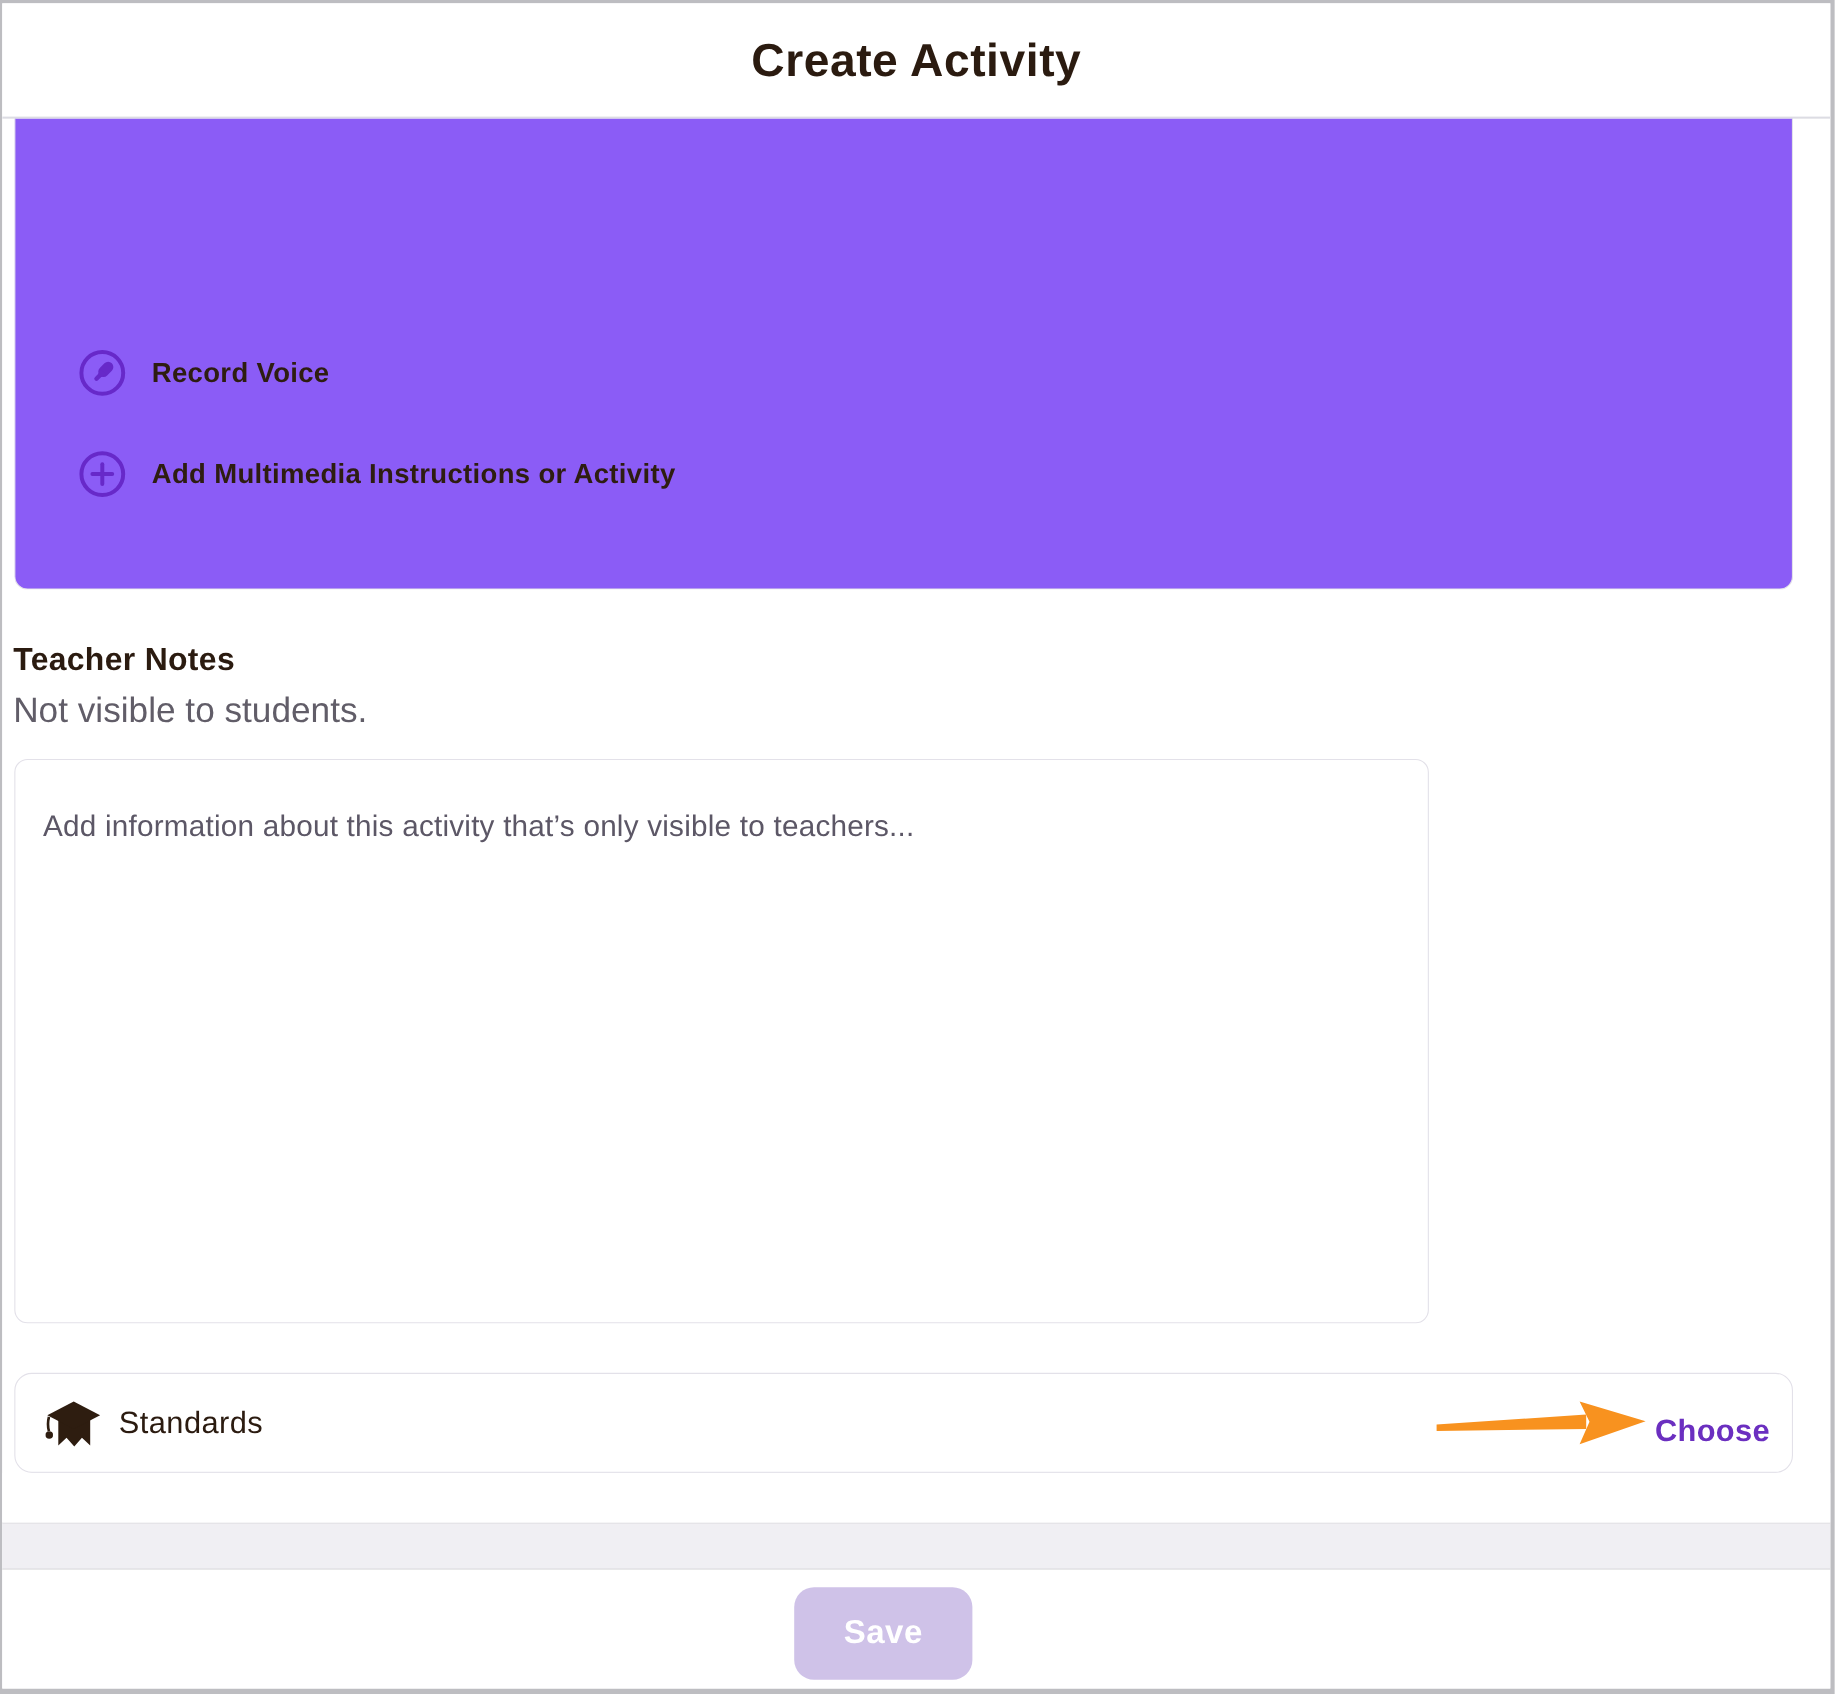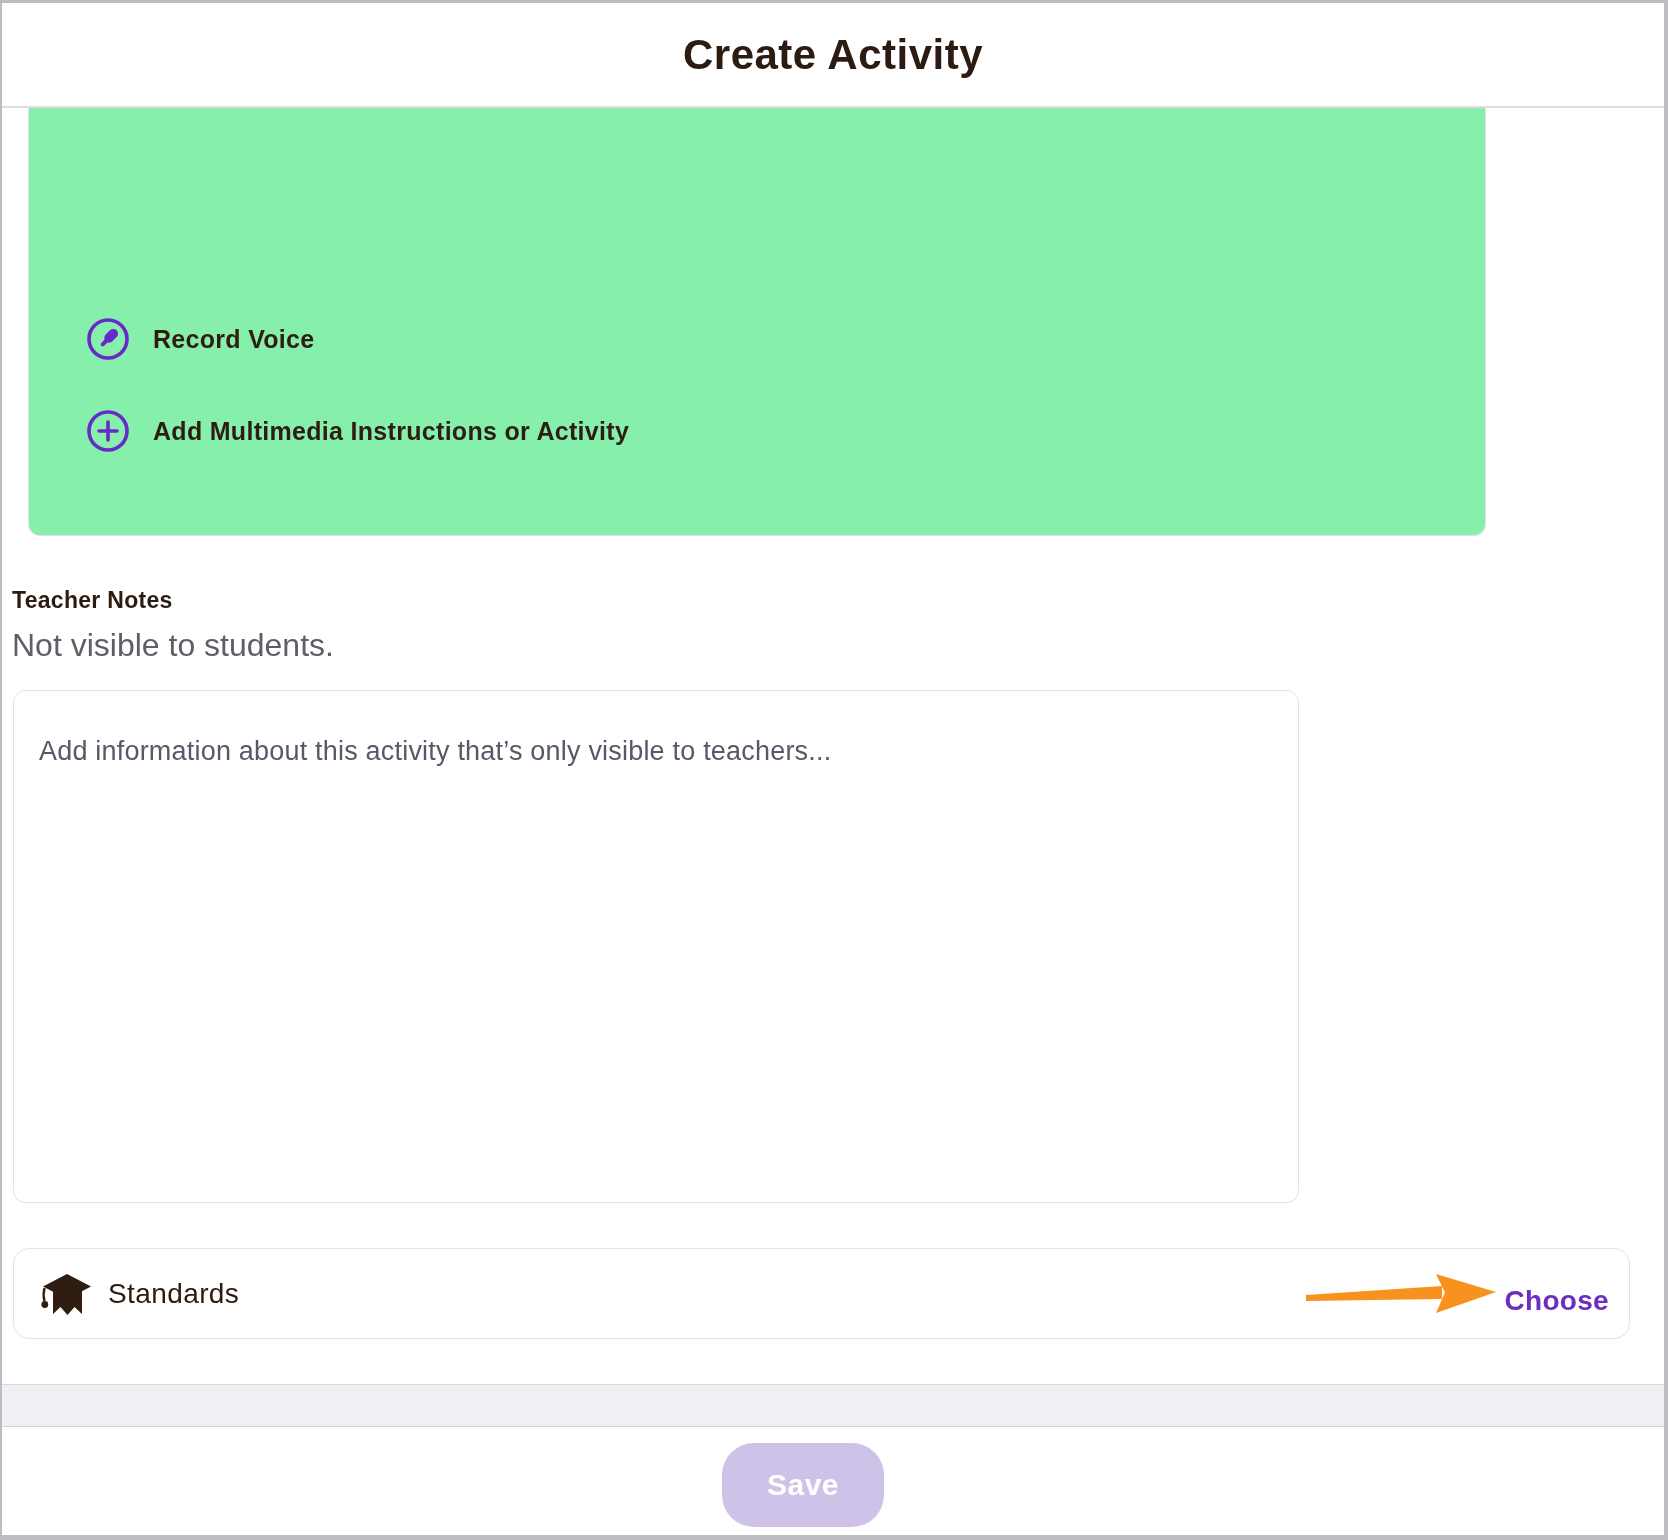--- a/index.html
+++ b/index.html
@@ -32,27 +32,27 @@
     font-size: 42px;
     font-weight: 700;
     letter-spacing: 0.5px;
     color: #2b1b10;
   }
   
   .content { position: relative; background: #ffffff; }
 
   .media-box {
     position: relative;
-    margin-left: 26px;
-    width: 1458px;
+    margin-left: 11px;
+    width: 1617px;
     height: 428px;
     border: 1px solid #e3e1e9;
     border-top: none;
     border-radius: 0 0 12px 12px;
-    background: #86efac;
+    background: #8b5cf6;
   }
   .media-row {
     position: absolute;
     left: 57px;
     display: flex;
     align-items: center;
     cursor: pointer;
   }
   .media-row.row-voice { top: 209px; }
   .media-row.row-multimedia { top: 301px; }
@@ -63,21 +63,21 @@
   .media-row .media-label {
     margin-left: 23px;
     font-size: 25px;
     font-weight: 700;
     letter-spacing: 0.3px;
     color: #2e1d11;
   }
 
   .section-heading {
     margin: 46px 0 0 10px;
-    font-size: 23px;
+    font-size: 29px;
     line-height: 36px;
     font-weight: 700;
     letter-spacing: 0.3px;
     color: #2b1b10;
   }
   .section-subtitle {
     margin: 12px 0 0 10px;
     font-size: 32px;
     line-height: 30px;
     font-weight: 400;
@@ -154,21 +154,21 @@
     height: 113px;
     background: #ffffff;
   }
   .save-button {
     position: absolute;
     left: 720px;
     top: 16px;
     width: 162px;
     height: 84px;
     border: none;
-    border-radius: 32px;
+    border-radius: 18px;
     background: #cfc2e8;
     color: #ffffff;
     font-family: "Liberation Sans", "DejaVu Sans", sans-serif;
     font-size: 30px;
     font-weight: 700;
     letter-spacing: 0.5px;
     cursor: default;
   }
 </style>
 </head>

